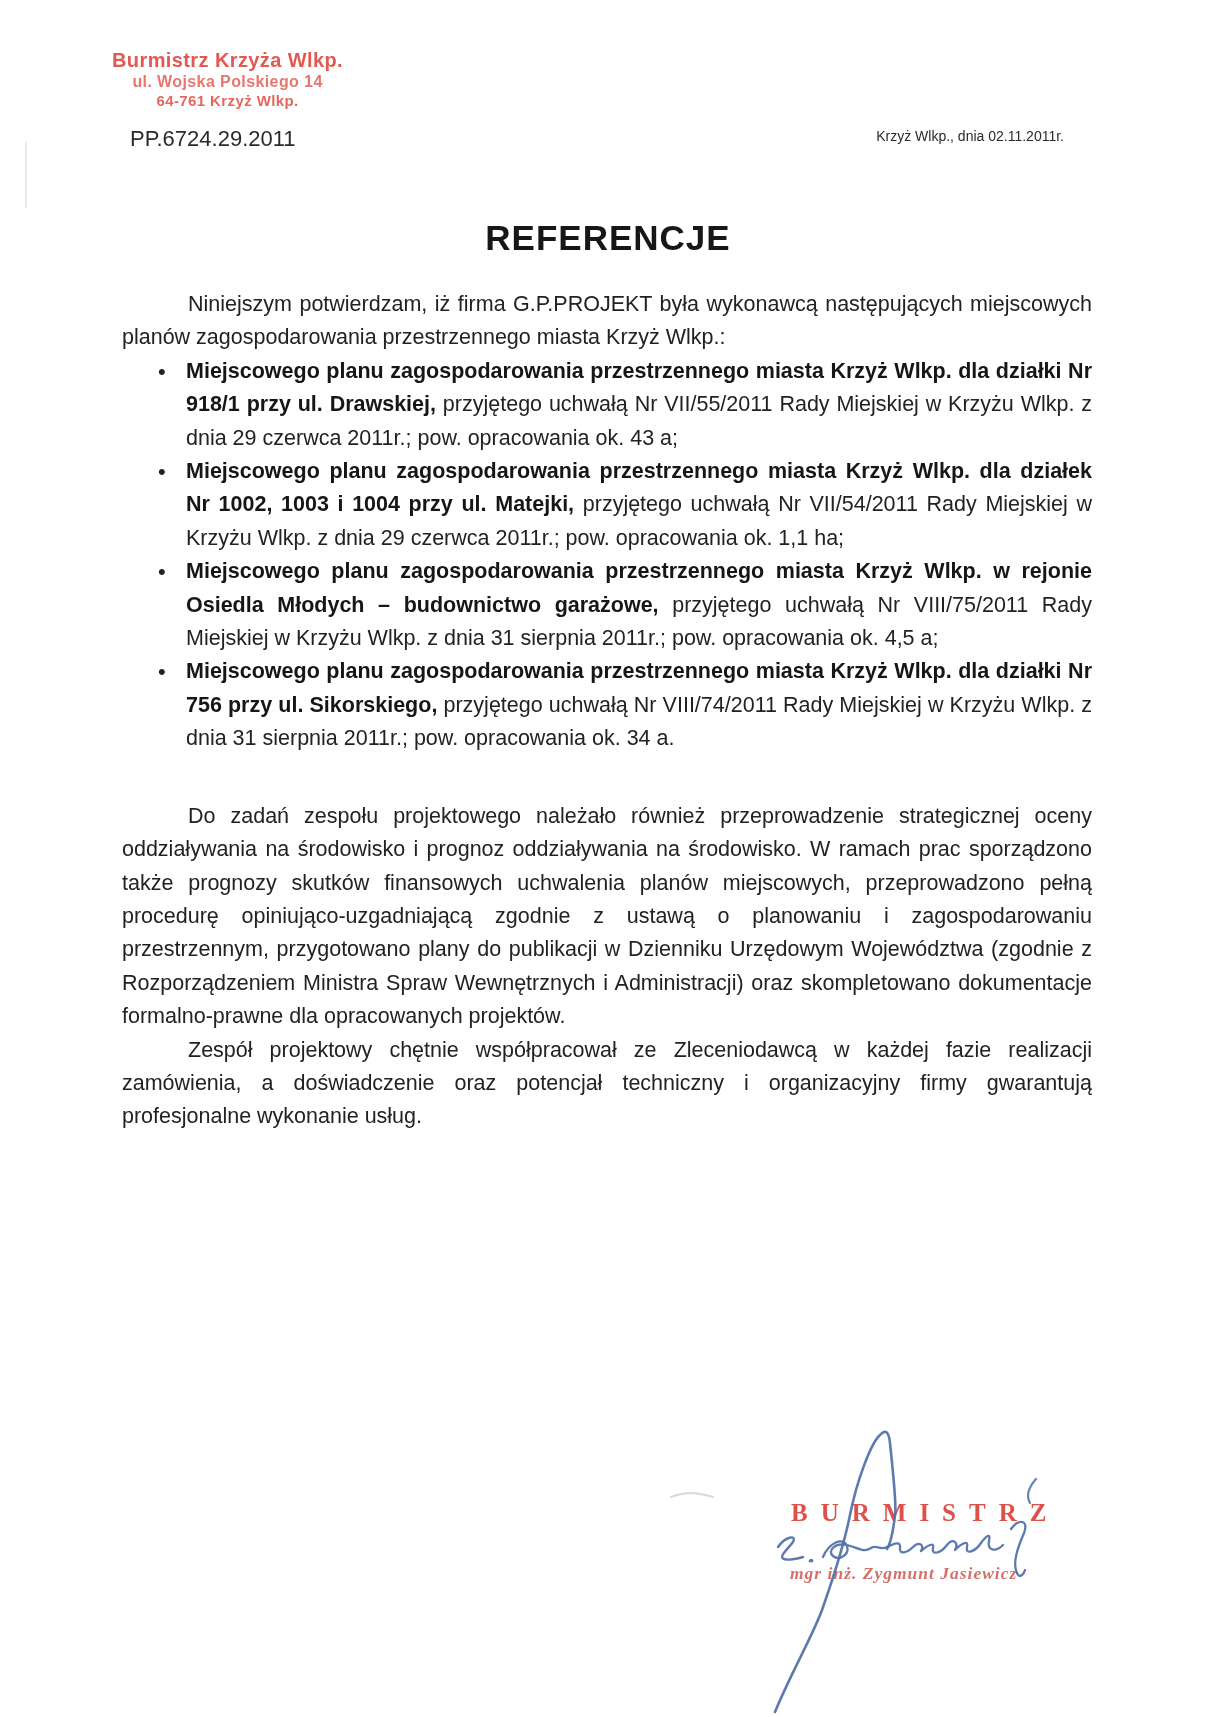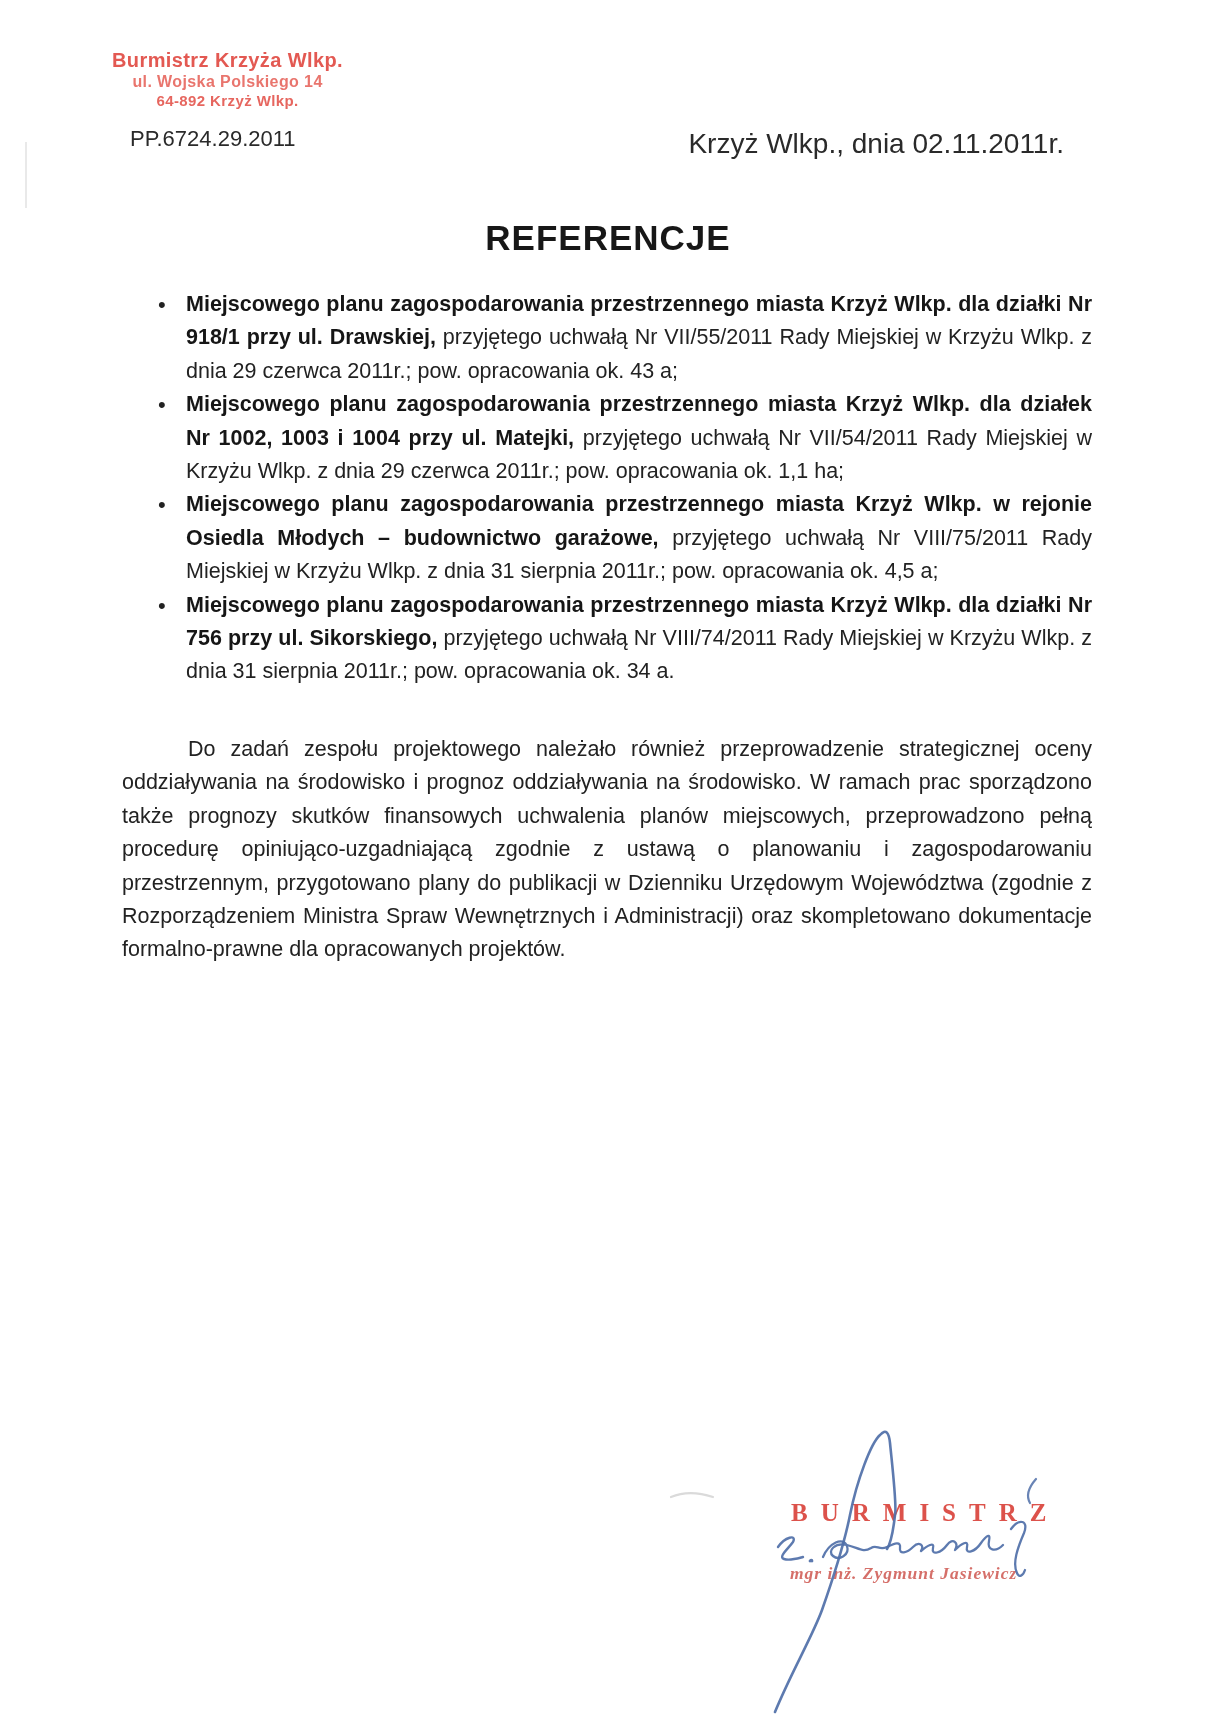--- a/index.html
+++ b/index.html
@@ -32,21 +32,21 @@
     position: absolute;
     left: 130px;
     top: 126px;
     font-size: 22px;
     color: #2a2a2a;
   }
   .place-date {
     position: absolute;
     right: 152px;
     top: 128px;
-    font-size: 28px;
+    font-size: 14px;
     color: #2a2a2a;
   }
 
   
   .doc-title {
     position: absolute;
     left: 0;
     top: 218px;
     width: 100%;
     text-align: center;
@@ -134,38 +134,40 @@
 </head>
 <body>
 
 <div class="page">
 
   <div class="scan-artifact"></div>
 
   <div class="sender-stamp">
     <div class="l1">Burmistrz Krzyża Wlkp.</div>
     <div class="l2">ul. Wojska Polskiego 14</div>
-    <div class="l3">64-892 Krzyż Wlkp.</div>
+    <div class="l3">64-761 Krzyż Wlkp.</div>
   </div>
 
   <div class="ref-number">PP.6724.29.2011</div>
   <div class="place-date">Krzyż Wlkp., dnia 02.11.2011r.</div>
 
   <div class="doc-title">REFERENCJE</div>
 
   <div class="body-text">
+    <p>Niniejszym potwierdzam, iż firma G.P.PROJEKT była wykonawcą następujących miejscowych planów zagospodarowania przestrzennego miasta Krzyż Wlkp.:</p>
 
     <ul class="plans-list">
       <li><b>Miejscowego planu zagospodarowania przestrzennego miasta Krzyż Wlkp. dla działki Nr 918/1 przy ul. Drawskiej,</b> <span>przyjętego uchwałą Nr VII/55/2011 Rady Miejskiej w Krzyżu Wlkp. z dnia 29 czerwca 2011r.; pow. opracowania ok. 43 a;</span></li>
       <li><b>Miejscowego planu zagospodarowania przestrzennego miasta Krzyż Wlkp. dla działek Nr 1002, 1003 i 1004 przy ul. Matejki,</b> <span>przyjętego uchwałą Nr VII/54/2011 Rady Miejskiej w Krzyżu Wlkp. z dnia 29 czerwca 2011r.; pow. opracowania ok. 1,1 ha;</span></li>
       <li><b>Miejscowego planu zagospodarowania przestrzennego miasta Krzyż Wlkp. w rejonie Osiedla Młodych – budownictwo garażowe,</b> <span>przyjętego uchwałą Nr VIII/75/2011 Rady Miejskiej w Krzyżu Wlkp. z dnia 31 sierpnia 2011r.; pow. opracowania ok. 4,5 a;</span></li>
       <li><b>Miejscowego planu zagospodarowania przestrzennego miasta Krzyż Wlkp. dla działki Nr 756 przy ul. Sikorskiego,</b> <span>przyjętego uchwałą Nr VIII/74/2011 Rady Miejskiej w Krzyżu Wlkp. z dnia 31 sierpnia 2011r.; pow. opracowania ok. 34 a.</span></li>
     </ul>
 
     <p class="gap-before">Do zadań zespołu projektowego należało również przeprowadzenie strategicznej oceny oddziaływania na środowisko i prognoz oddziaływania na środowisko. W ramach prac sporządzono także prognozy skutków finansowych uchwalenia planów miejscowych, przeprowadzono pełną procedurę opiniująco-uzgadniającą  zgodnie z ustawą o planowaniu i zagospodarowaniu przestrzennym, przygotowano plany do publikacji w Dzienniku Urzędowym Województwa (zgodnie z Rozporządzeniem Ministra Spraw Wewnętrznych i Administracji) oraz skompletowano dokumentacje formalno-prawne dla opracowanych projektów.</p>
+    <p>Zespół projektowy chętnie współpracował ze Zleceniodawcą w każdej fazie realizacji zamówienia, a doświadczenie oraz potencjał techniczny i organizacyjny firmy gwarantują profesjonalne wykonanie usług.</p>
   </div>
 
   <div class="sig-stamp-title">BURMISTRZ</div>
   <div class="sig-signer">mgr inż. Zygmunt Jasiewicz</div>
 
   <svg class="sig-svg" viewBox="0 0 450 322" xmlns="http://www.w3.org/2000/svg">
 
     <path d="M 16 102 C 30 96 46 98 58 102" fill="none" stroke="#bbbbbb" stroke-width="2.2" stroke-linecap="round" opacity="0.55"></path>
 
     <path d="M 120 317 C 135 280 158 240 167 215 C 180 178 190 145 195 120 C 202 85 216 48 225 40 C 231 33 234 38 235 48 C 238 78 242 112 240 120 C 238 138 236 148 232 154" fill="none" stroke="#4f6fa8" stroke-width="2.6" stroke-linecap="round" opacity="0.92"></path>

